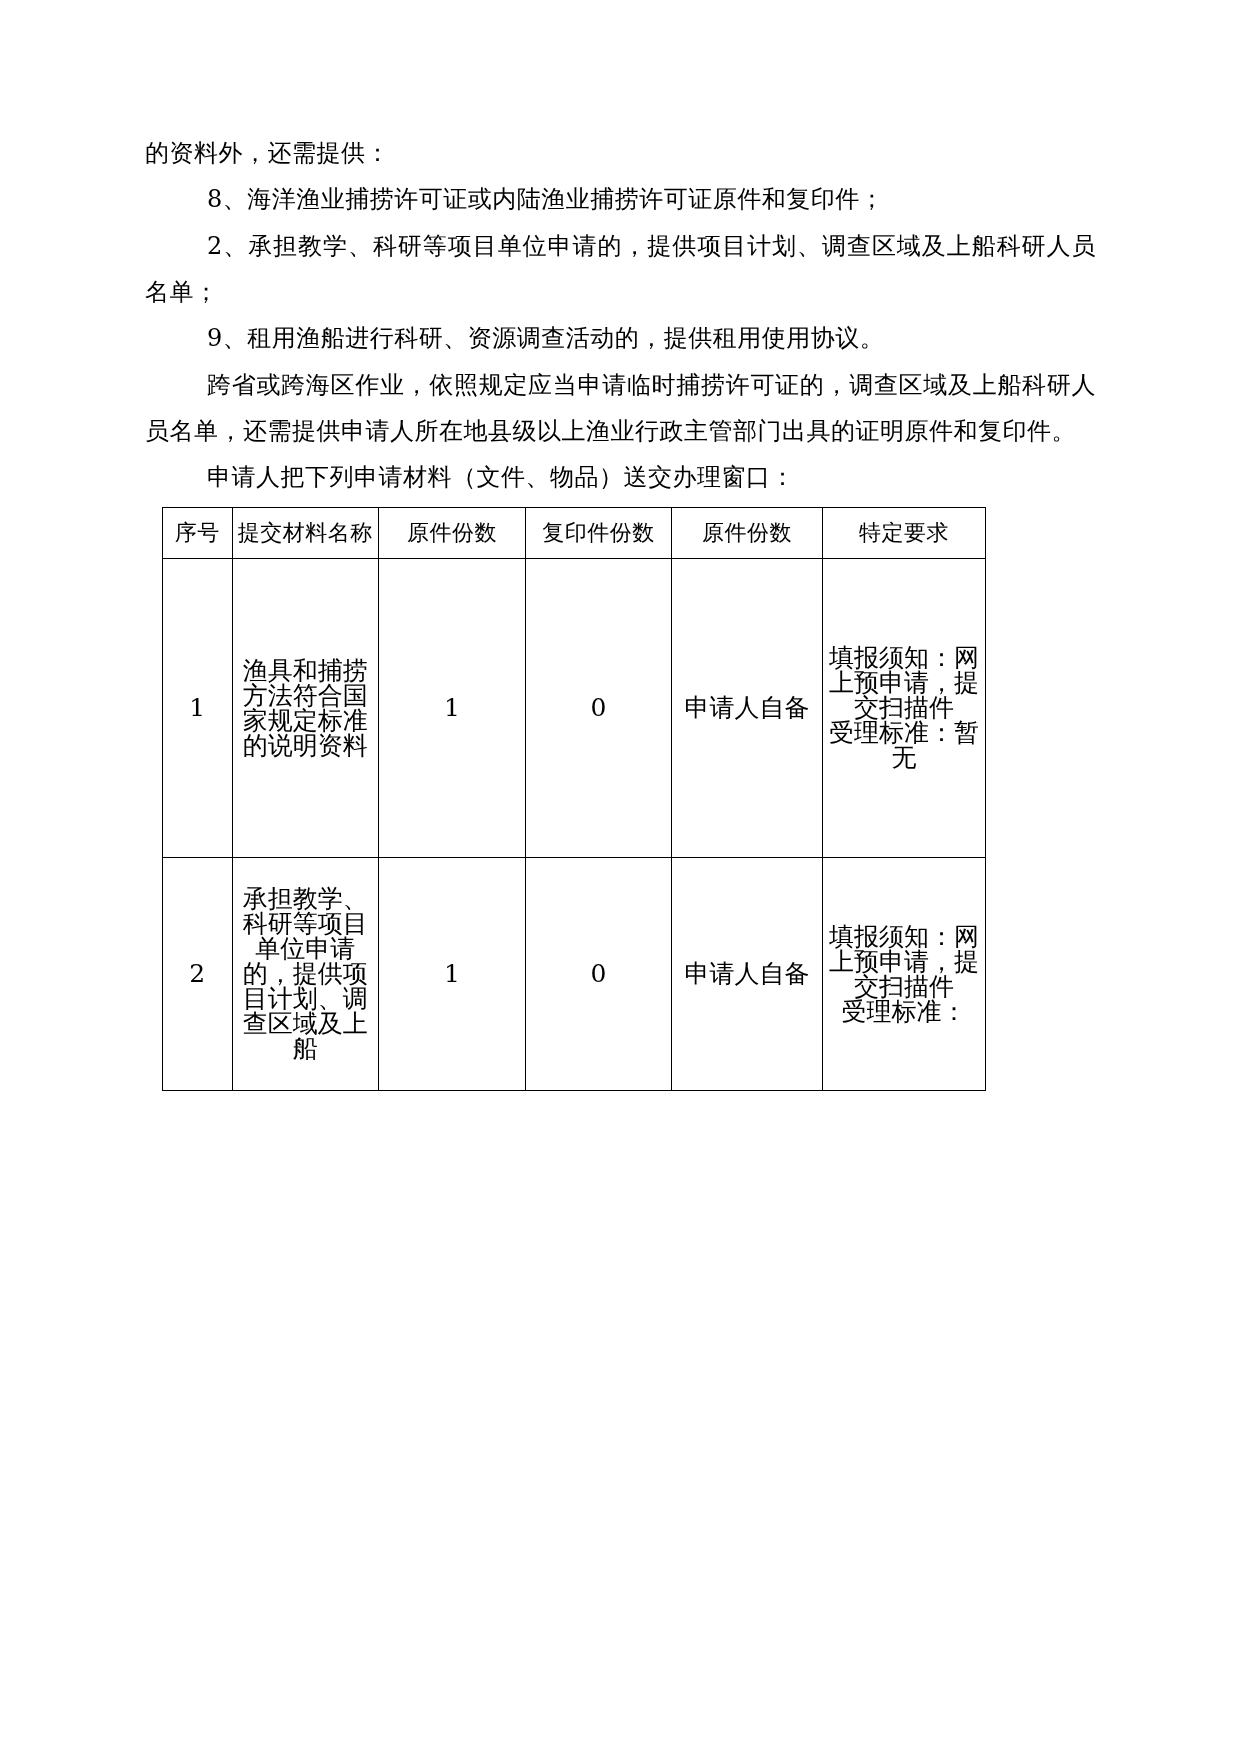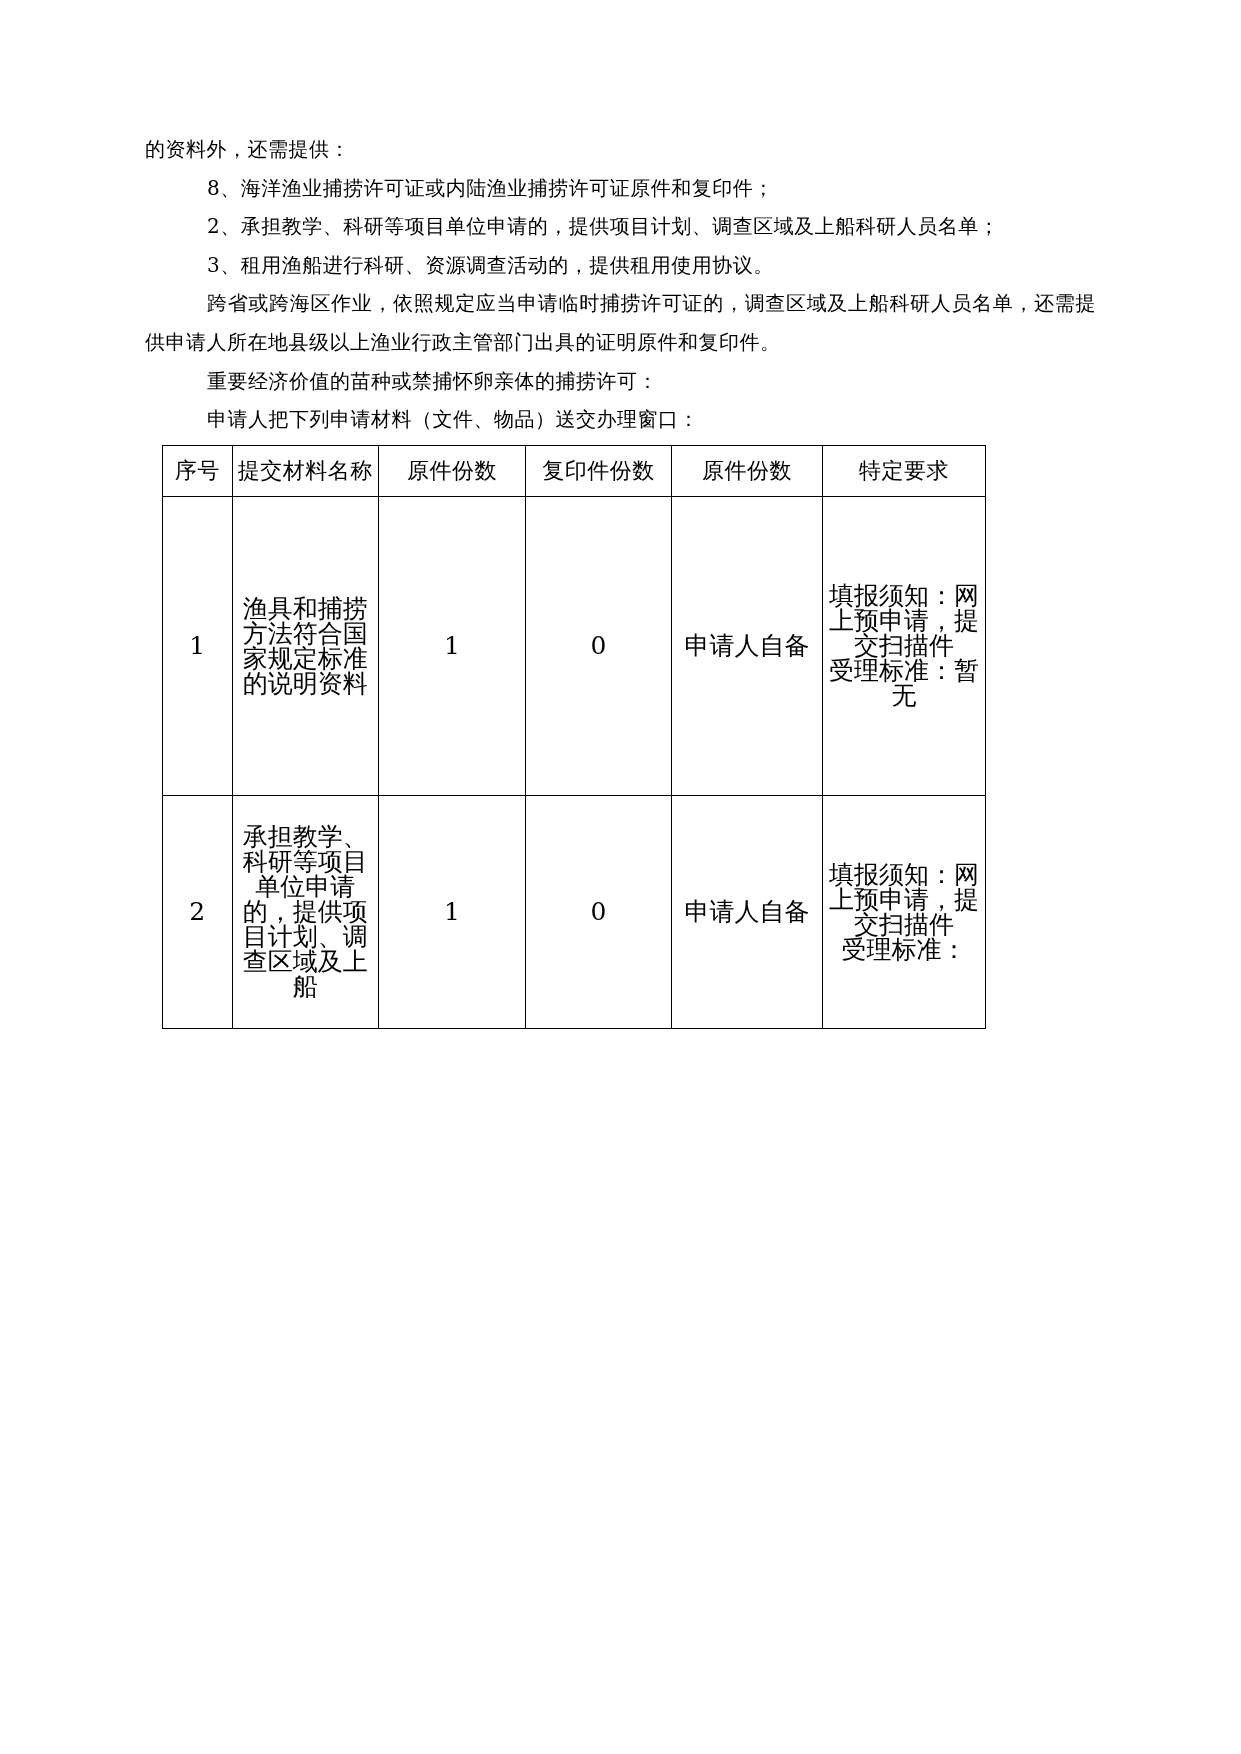--- a/index.html
+++ b/index.html
@@ -19,21 +19,21 @@
     position: absolute;
     left: 0;
     top: 0;
     width: 1241px;
     height: 1754px;
     box-sizing: border-box;
     padding: 130px 145px 0 145px;
     background: #ffffff;
   }
   .body-text {
-    font-size: 20px;
+    font-size: 24px;
     line-height: 1.93;
     letter-spacing: 0.5px;
     text-align: justify;
     text-justify: inter-ideograph;
     margin: 0;
     white-space: normal;
   }
   .indent2 {
     text-indent: 62px;
   }
@@ -97,25 +97,24 @@
   .stack-line { display: block; }
 </style>
 </head>
 <body>
 
 <div class="page">
 
   <p class="body-text">的资料外，还需提供：</p>
   <p class="body-text indent2">8、海洋渔业捕捞许可证或内陆渔业捕捞许可证原件和复印件；</p>
   <p class="body-text indent2">2、承担教学、科研等项目单位申请的，提供项目计划、调查区域及上船科研人员名单；</p>
-  <p class="body-text indent2">3、租用渔船进行科研、资源调查活动的，提供租用使用协议。</p>
+  <p class="body-text indent2">9、租用渔船进行科研、资源调查活动的，提供租用使用协议。</p>
   <p class="body-text indent2">跨省或跨海区作业，依照规定应当申请临时捕捞许可证的，调查区域及上船科研人员名单，还需提供申请人所在地县级以上渔业行政主管部门出具的证明原件和复印件。</p>
 
 
-  <p class="body-text indent2">重要经济价值的苗种或禁捕怀卵亲体的捕捞许可：</p>
   <p class="body-text indent2">申请人把下列申请材料（文件、物品）送交办理窗口：</p>
 
   <div class="table-wrap">
     <table class="materials">
       <thead>
         <tr>
           <td class="c-idx">序号</td>
           <td class="c-name">提交材料名称</td>
           <td class="c-orig">原件份数</td>
           <td class="c-copy">复印件份数</td>

